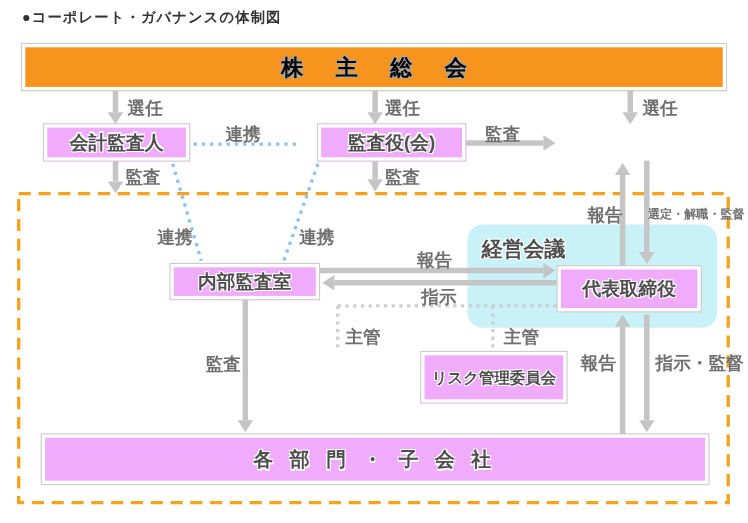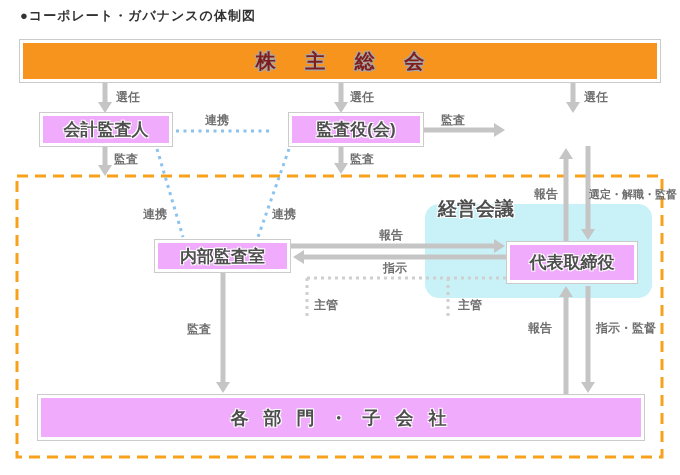--- a/index.html
+++ b/index.html
@@ -13,46 +13,46 @@
     position:absolute;left:20px;top:7px;font-size:13px;font-weight:bold;color:#333;
     letter-spacing:1px;white-space:nowrap;z-index:4;
   }
   .box{
     position:absolute;box-sizing:border-box;display:flex;align-items:center;justify-content:center;
     background:#f0abfc;border:3px solid #fff;box-shadow:0 0 0 1px #cbcbcb;
     color:#4e4e4e;font-weight:bold;text-align:center;z-index:3;
     text-shadow:-1px -1px 0 #fff,1px -1px 0 #fff,-1px 1px 0 #fff,1px 1px 0 #fff;
   }
   .box-orange{
-    background:#f7941e;color:#7f1d1d;
+    background:#f7941e;color:#000000;
     text-shadow:-1px -1px 0 #a8a8a8,1px -1px 0 #a8a8a8,-1px 1px 0 #a8a8a8,1px 1px 0 #a8a8a8;
   }
   .mgmt{
     position:absolute;box-sizing:border-box;background:#c9f2f8;border-radius:14px;z-index:1;
   }
   .mgmt-label{
     position:absolute;font-size:19px;font-weight:bold;color:#4e4e4e;z-index:2;white-space:nowrap;
     text-shadow:-1px -1px 0 #fff,1px -1px 0 #fff,-1px 1px 0 #fff,1px 1px 0 #fff;
   }
   .elabel{
-    position:absolute;font-size:12px;font-weight:bold;color:#6f6f6f;white-space:nowrap;z-index:4;
+    position:absolute;font-size:16px;font-weight:bold;color:#6f6f6f;white-space:nowrap;z-index:4;
   }
   .elabel.small{font-size:11px;}
   .fs17{font-size:17px;}
   .fs14{font-size:14px;line-height:1.2;}
 </style>
 </head>
 <body>
 
 <div class="canvas">
 
   <div class="title">●コーポレート・ガバナンスの体制図</div>
 
   <div class="mgmt" style="left:425px;top:204px;width:227px;height:94px;"></div>
-  <div class="mgmt-label" style="left:438px;top:196px;">経営会議</div>
+  <div class="mgmt-label" style="left:438px;top:214px;">経営会議</div>
 
   <svg class="layer" width="680" height="475" viewBox="0 0 680 475" style="z-index:2;">
 
     <g>
       <rect x="17" y="176" width="645" height="281" fill="none" stroke="#f8a11b" stroke-width="3" stroke-dasharray="11 7"></rect>
     </g>
 
     <g stroke="#c5c5c5" stroke-width="5" fill="#c5c5c5">
       <g>
         <line x1="105" y1="82" x2="105" y2="102"></line>
@@ -126,20 +126,21 @@
   <div class="box fs17" style="left:40px;top:113px;width:132px;height:33px;">会計監査人</div>
 
   <div class="box fs17" style="left:289px;top:113px;width:134px;height:33px;">監査役(会)</div>
 
 
   <div class="box fs17" style="left:155px;top:240px;width:135px;height:32px;">内部監査室</div>
 
   <div class="box fs17" style="left:507px;top:242px;width:130px;height:41px;">代表取締役</div>
 
 
+  <div class="box fs14" style="left:383px;top:320px;width:132px;height:46px;">リスク管理委員会</div>
 
   <div class="box" style="left:38px;top:395px;width:606px;height:45px;font-size:18px;letter-spacing:5px;">各 部 門 ・ 子 会 社</div>
 
   <div class="elabel" style="left:116px;top:89px;">選任</div>
   <div class="elabel" style="left:350px;top:89px;">選任</div>
   <div class="elabel" style="left:584px;top:89px;">選任</div>
 
   <div class="elabel" style="left:205px;top:112px;">連携</div>
   <div class="elabel" style="left:143px;top:206px;">連携</div>
   <div class="elabel" style="left:272px;top:206px;">連携</div>

